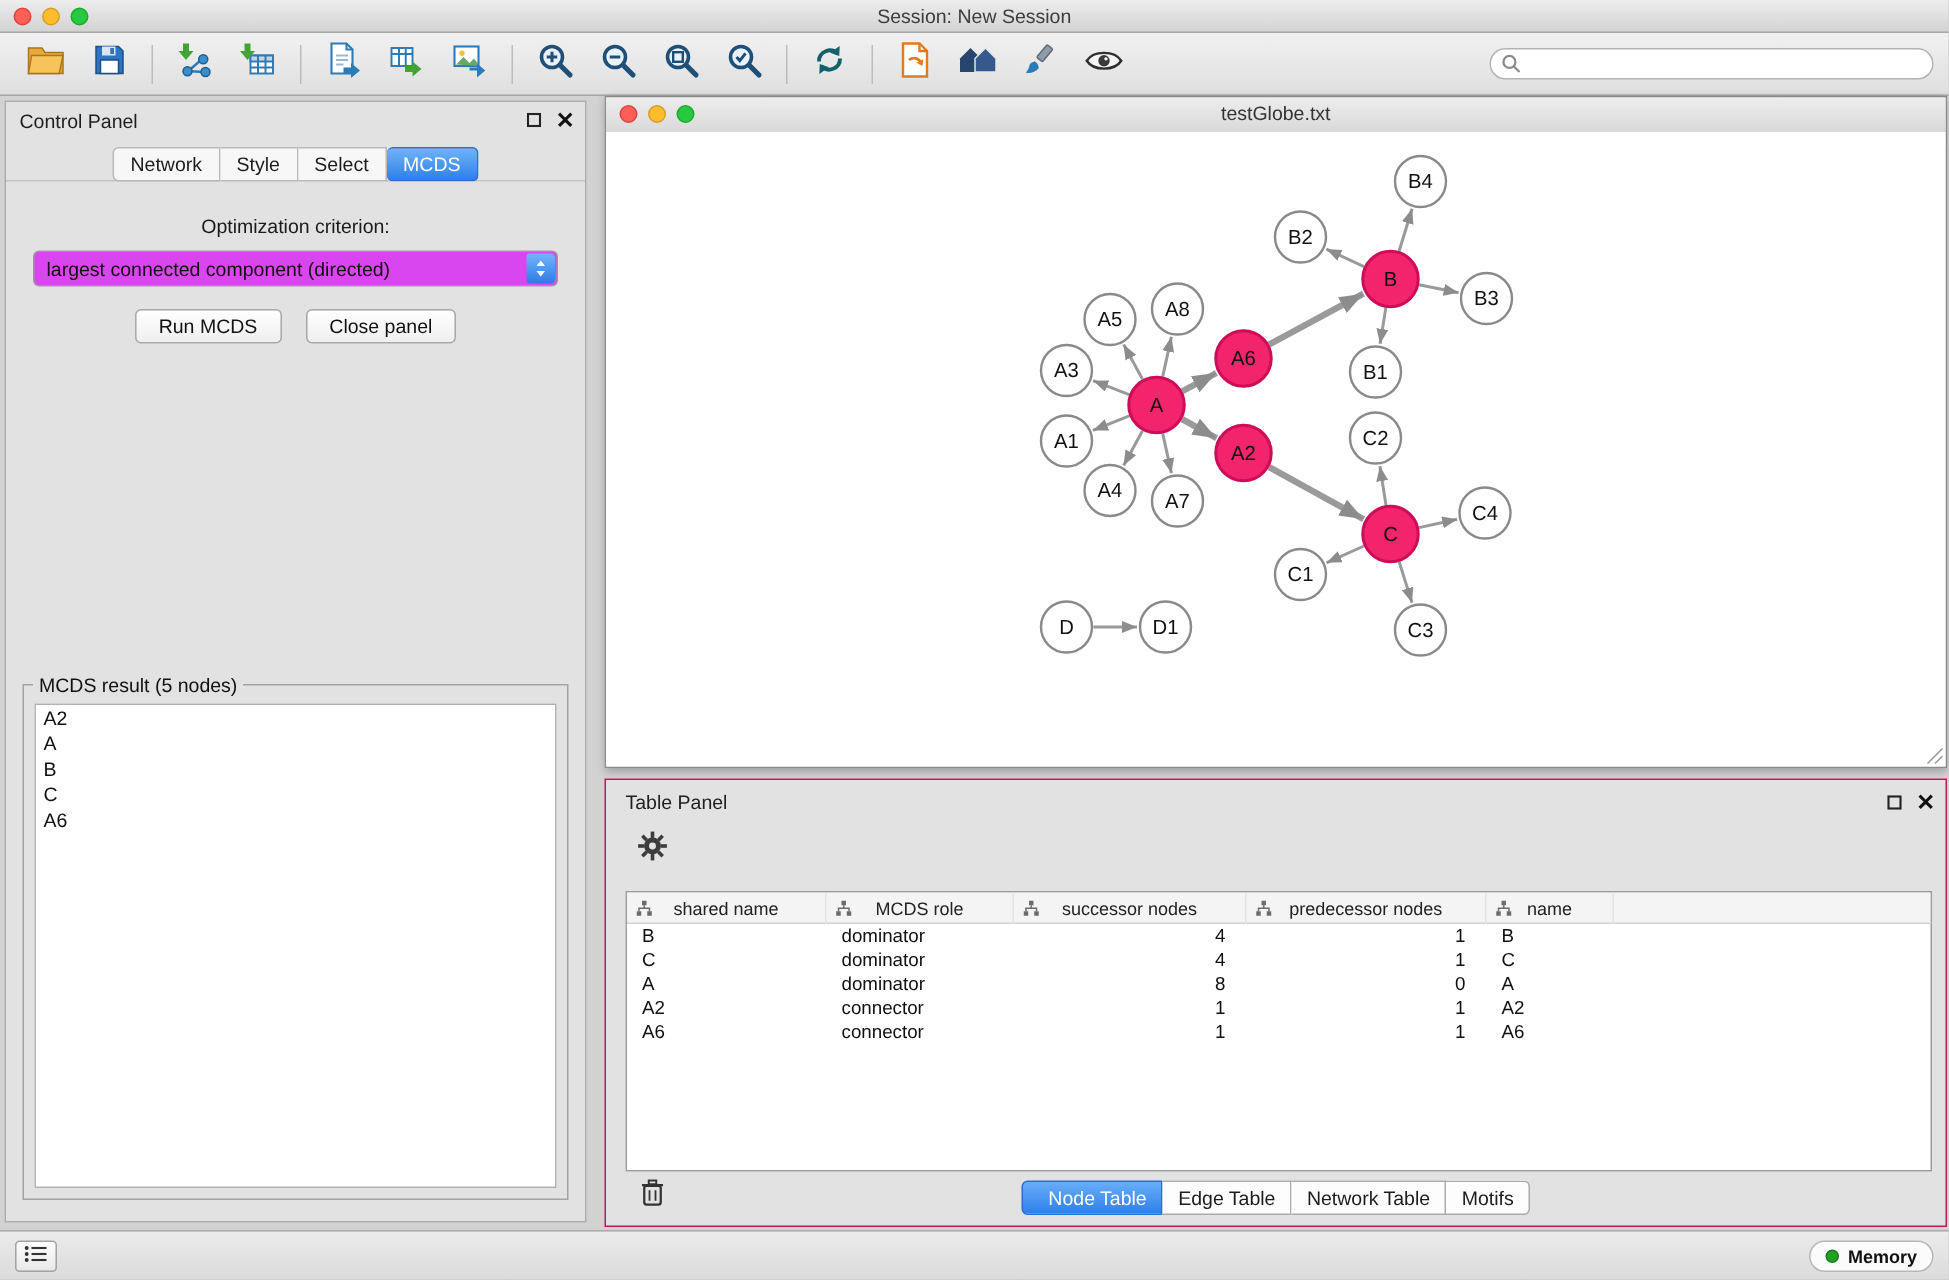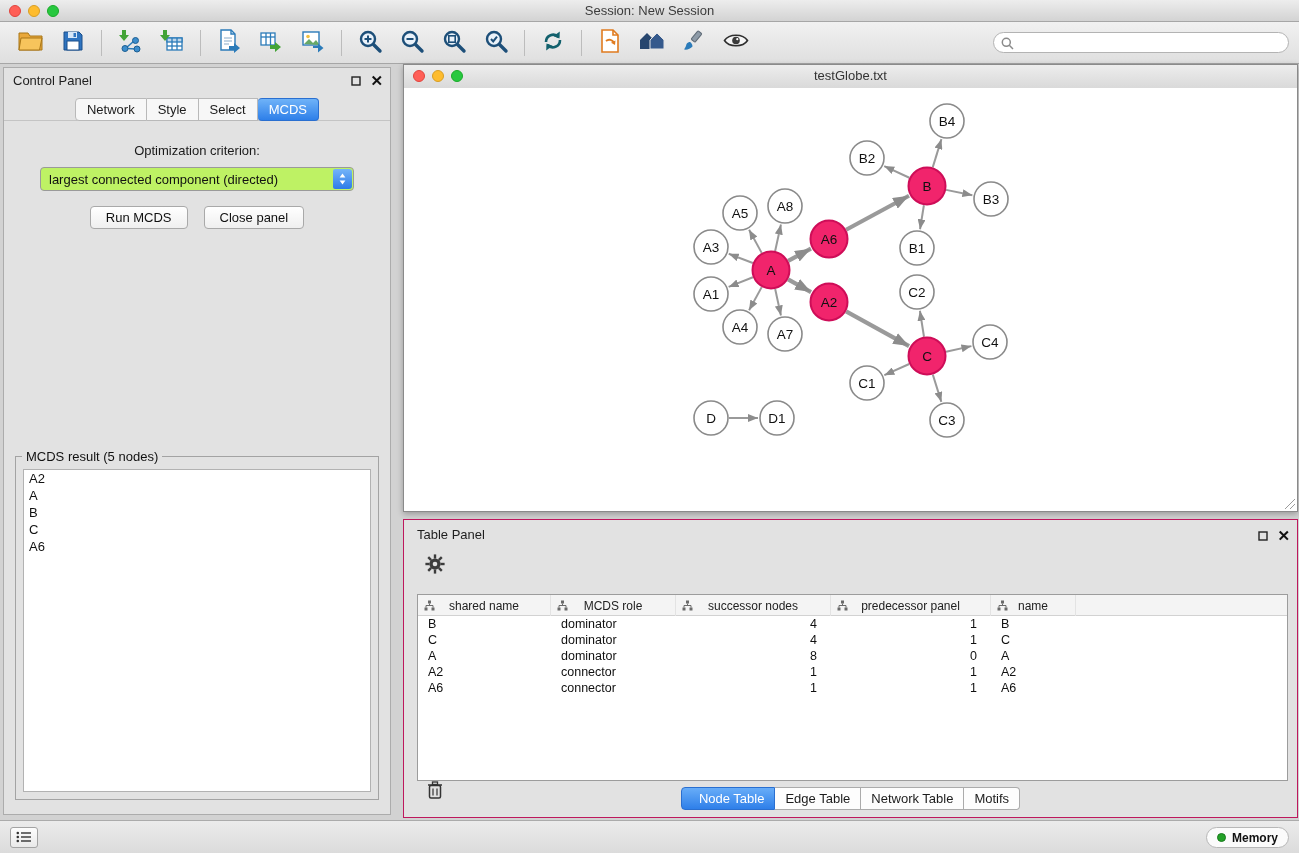--- a/index.html
+++ b/index.html
@@ -35,21 +35,21 @@
   .panel-title { position:absolute; left:9px; top:5px; font-size:13px; color:#1E1E1E; }
   .panel-icons { position:absolute; right:7px; top:4px; display:flex; gap:9px; align-items:center; }
   .close-x { font-size:15px; font-weight:700; color:#111; line-height:14px; }
   .tabs-row { display:flex; justify-content:center; margin-top:6px; position:relative; z-index:2; }
   .tab { border:1px solid #B9B9B9; border-left:none; padding:3px 11px; font-size:13px; background:#F7F7F7; color:#1C1C1C; cursor:default; }
   .tab:first-child { border-left:1px solid #B9B9B9; border-radius:4px 0 0 4px; }
   .tab:last-child { border-radius:0 4px 4px 0; }
   .tab.active { background:linear-gradient(#6FB3F8,#2E7FE9); color:#fff; border-color:#2A6FD0; border-radius:4px; }
   .tabs-line { height:1px; background:#C4C4C4; margin-top:-1px; }
   .opt-label { text-align:center; margin-top:22px; font-size:13px; color:#1A1A1A; }
-  .combo { position:relative; width:314px; height:24px; margin:9px auto 0; background:#bef264;
+  .combo { position:relative; width:350px; height:24px; margin:9px auto 0; background:#d946ef;
     border:1px solid #9A9A9A; border-radius:4px; }
   .combo-text { position:absolute; left:8px; top:4px; font-size:13px; color:#111; white-space:nowrap; }
   .combo-btn { position:absolute; right:1px; top:1px; bottom:1px; width:19px; border-radius:2px 3px 3px 2px;
     background:linear-gradient(#74B4F9,#2E7BE8); display:flex; align-items:center; justify-content:center; }
   .btn-row { display:flex; justify-content:center; gap:16px; margin-top:15px; }
   .push-btn { height:23px; padding:0 15px; font-size:13px; color:#111; background:linear-gradient(#FFFFFF,#EFEFEF);
     border:1px solid #A9A9A9; border-radius:4px; display:flex; align-items:center; cursor:default; }
   .result-box { position:absolute; left:11px; right:11px; top:388px; bottom:14px; border:1px solid #A3A3A3; }
   .result-legend { position:absolute; top:-8px; left:6px; background:#E2E2E2; padding:0 4px; font-size:13px; color:#111; }
   .result-list { position:absolute; left:7px; right:7px; top:12px; bottom:7px; background:#fff; border:1px solid #B2B2B2; overflow:hidden; }
@@ -594,21 +594,21 @@
           </div>
           <div class="th" style="width: 160px;">
             <span>
               <svg width="11" height="11" viewBox="0 0 11 11">
                 <rect x="4" y="0.5" width="3" height="3" fill="#6B6B6B"></rect>
                 <rect x="0.5" y="7.5" width="3" height="3" fill="#6B6B6B"></rect>
                 <rect x="7.5" y="7.5" width="3" height="3" fill="#6B6B6B"></rect>
                 <path d="M5.5 3.5 V5.5 M2 7.5 V5.5 H9 V7.5" stroke="#6B6B6B" fill="none" stroke-width="1"></path>
               </svg>
             </span>
-            <span class="th-label">predecessor panel</span>
+            <span class="th-label">predecessor nodes</span>
           </div>
           <div class="th" style="width: 85px;">
             <span>
               <svg width="11" height="11" viewBox="0 0 11 11">
                 <rect x="4" y="0.5" width="3" height="3" fill="#6B6B6B"></rect>
                 <rect x="0.5" y="7.5" width="3" height="3" fill="#6B6B6B"></rect>
                 <rect x="7.5" y="7.5" width="3" height="3" fill="#6B6B6B"></rect>
                 <path d="M5.5 3.5 V5.5 M2 7.5 V5.5 H9 V7.5" stroke="#6B6B6B" fill="none" stroke-width="1"></path>
               </svg>
             </span>

